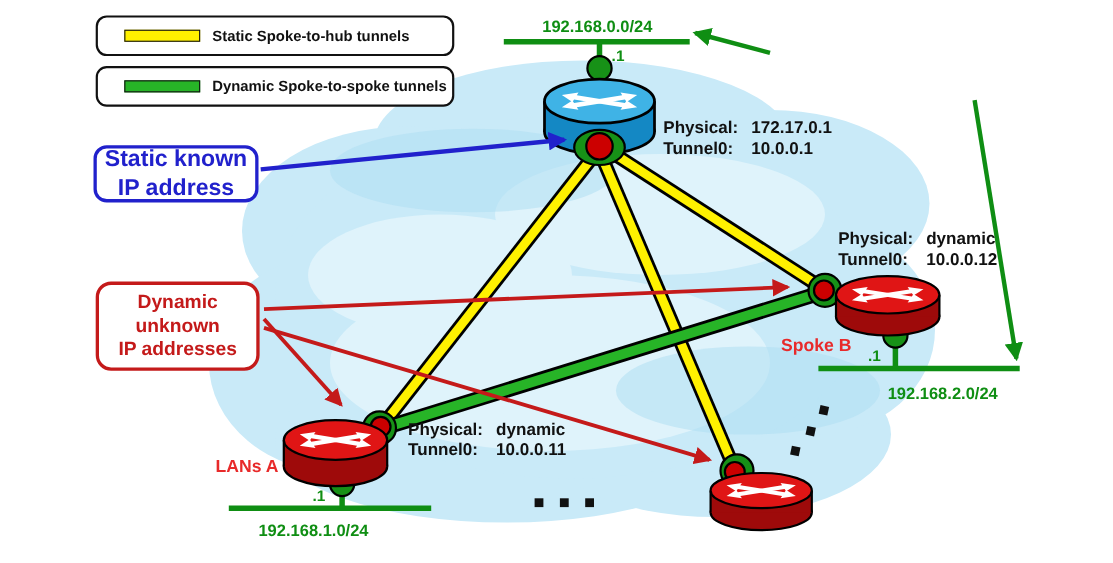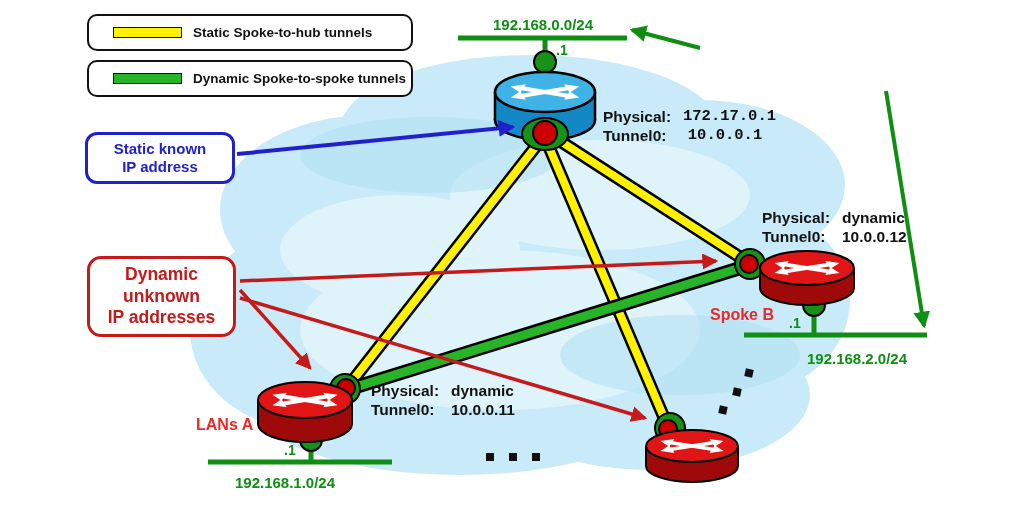--- a/index.html
+++ b/index.html
@@ -19,34 +19,34 @@
   .swatch-yellow{background:#FFF100;}
   .swatch-green{background:#27B427;}
   .legend-label{font-size:13.5px;color:#111;}
   
   .callout{
     position:absolute;background:#ffffff;text-align:center;
     display:flex;align-items:center;justify-content:center;
     white-space:pre-line;line-height:1.22;box-sizing:border-box;
   }
   .callout-blue{left:85px;top:132px;width:150px;height:52px;border:3px solid #2121CC;
-    border-radius:12px;color:#2121CC;font-size:15px;}
+    border-radius:12px;color:#2121CC;font-size:21px;}
   .callout-red{left:87px;top:256px;width:149px;height:81px;border:3px solid #C41A1A;
     border-radius:14px;color:#C41A1A;font-size:17.5px;}
   .callout-green{left:699px;top:24px;width:200px;height:64px;border:3px solid #0F8E13;
     border-radius:14px;color:#0F8E13;font-size:19px;}
   
   .subnet{color:#0F8E13;font-size:15px;transform:translateX(-50%);white-space:nowrap;}
   .hostnum{color:#0F8E13;font-size:14px;white-space:nowrap;}
   .spoke-title{color:#E82A2A;font-size:16px;white-space:nowrap;}
   .iprows{position:absolute;color:#111;font-size:15.5px;line-height:19px;}
   .iprow{display:flex;}
   .iprow .k{width:80px;}
   .iprow .v{width:84px;}
-  .v-right{text-align:center;font-family:Liberation Mono, monospace;}
+  .v-right{text-align:left;}
   .v-left{text-align:left;}
 </style>
 </head>
 <body>
 
 <div id="stage">
 
   <svg id="diagram-svg" width="1012" height="512" viewBox="0 0 1012 512">
     <defs>
       <path id="dbl" d="M -36,0 L -23,-9 L -23,-4 L 23,-4 L 23,-9 L 36,0 L 23,9 L 23,4 L -23,4 L -23,9 Z" fill="#FFFFFF"></path>

